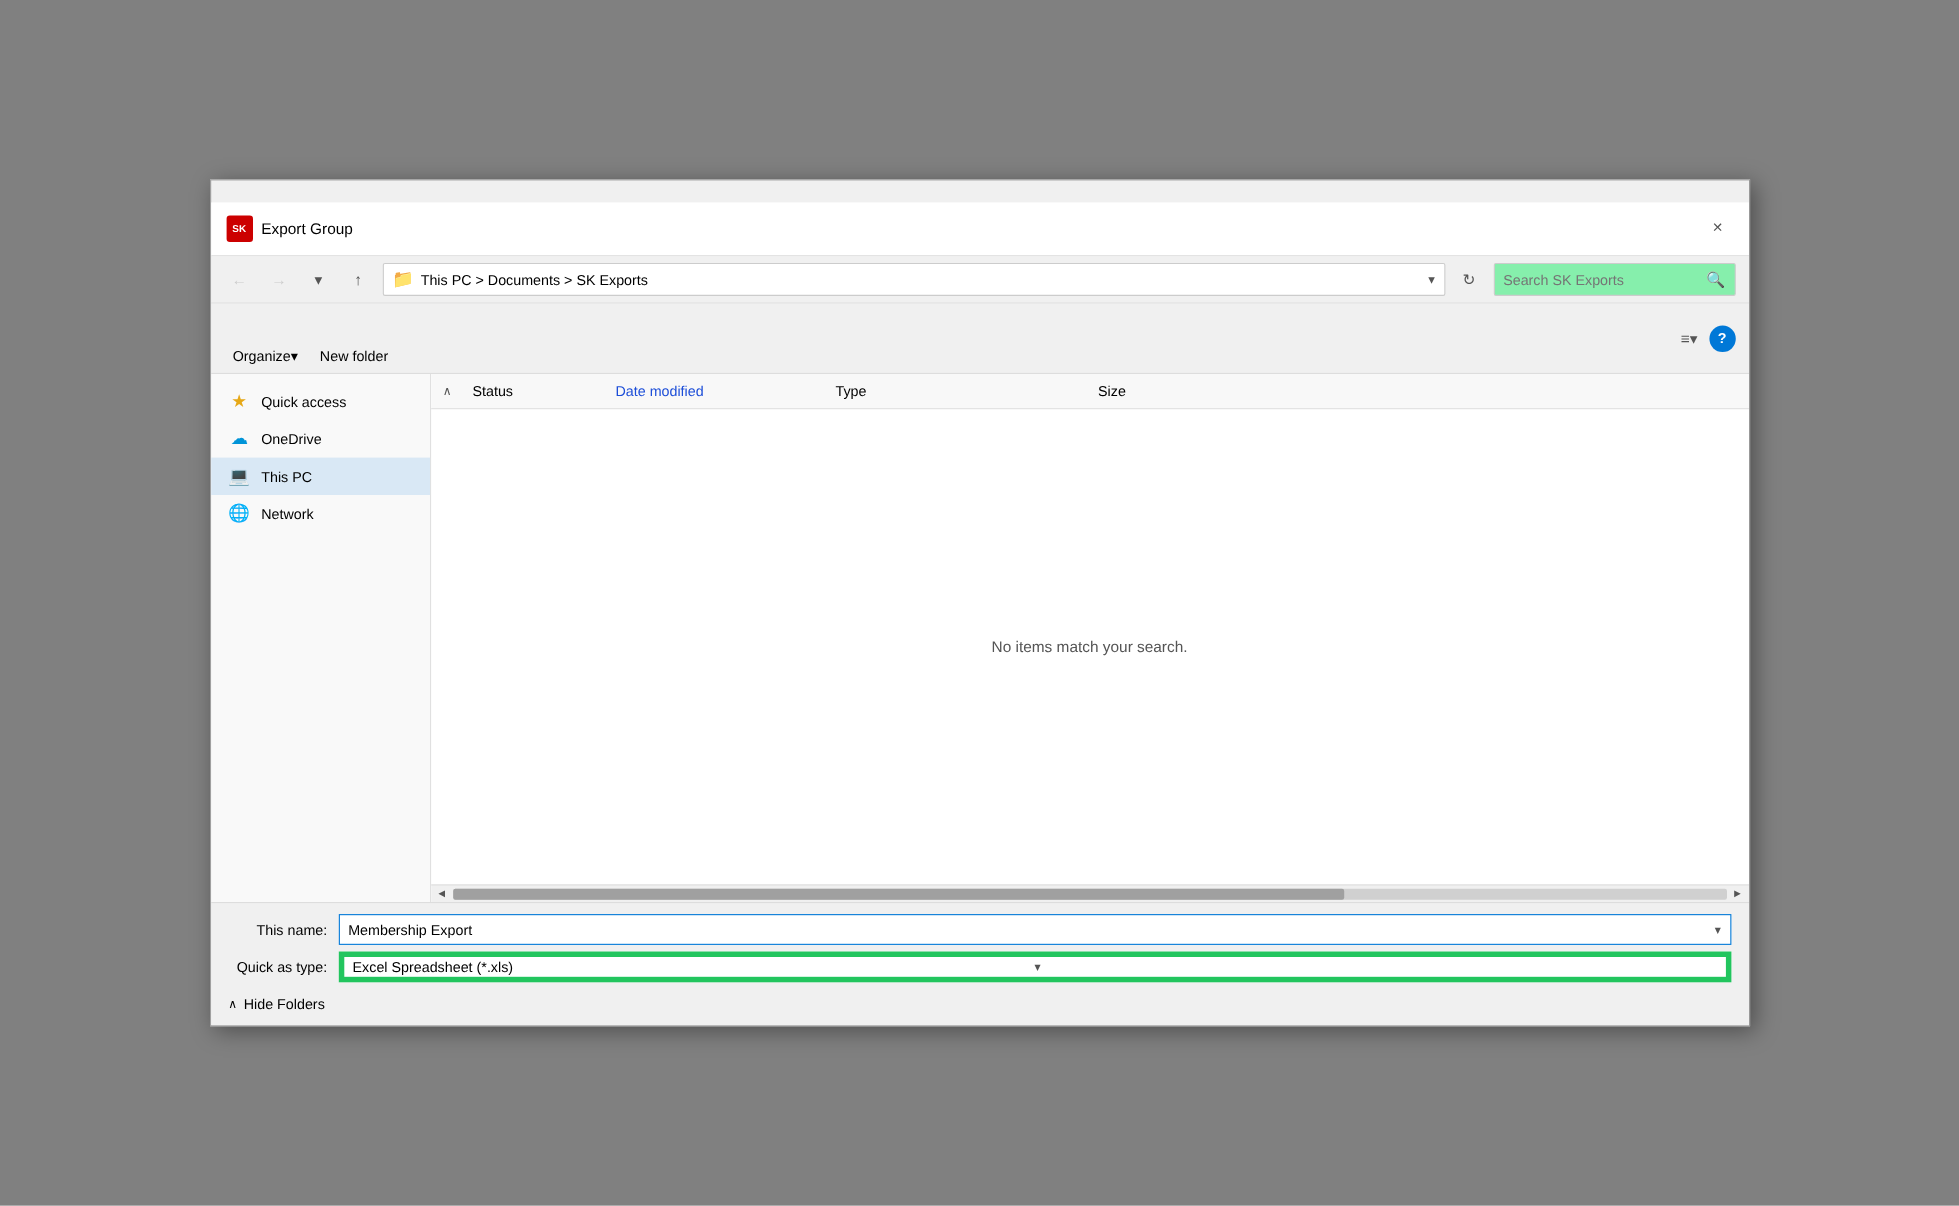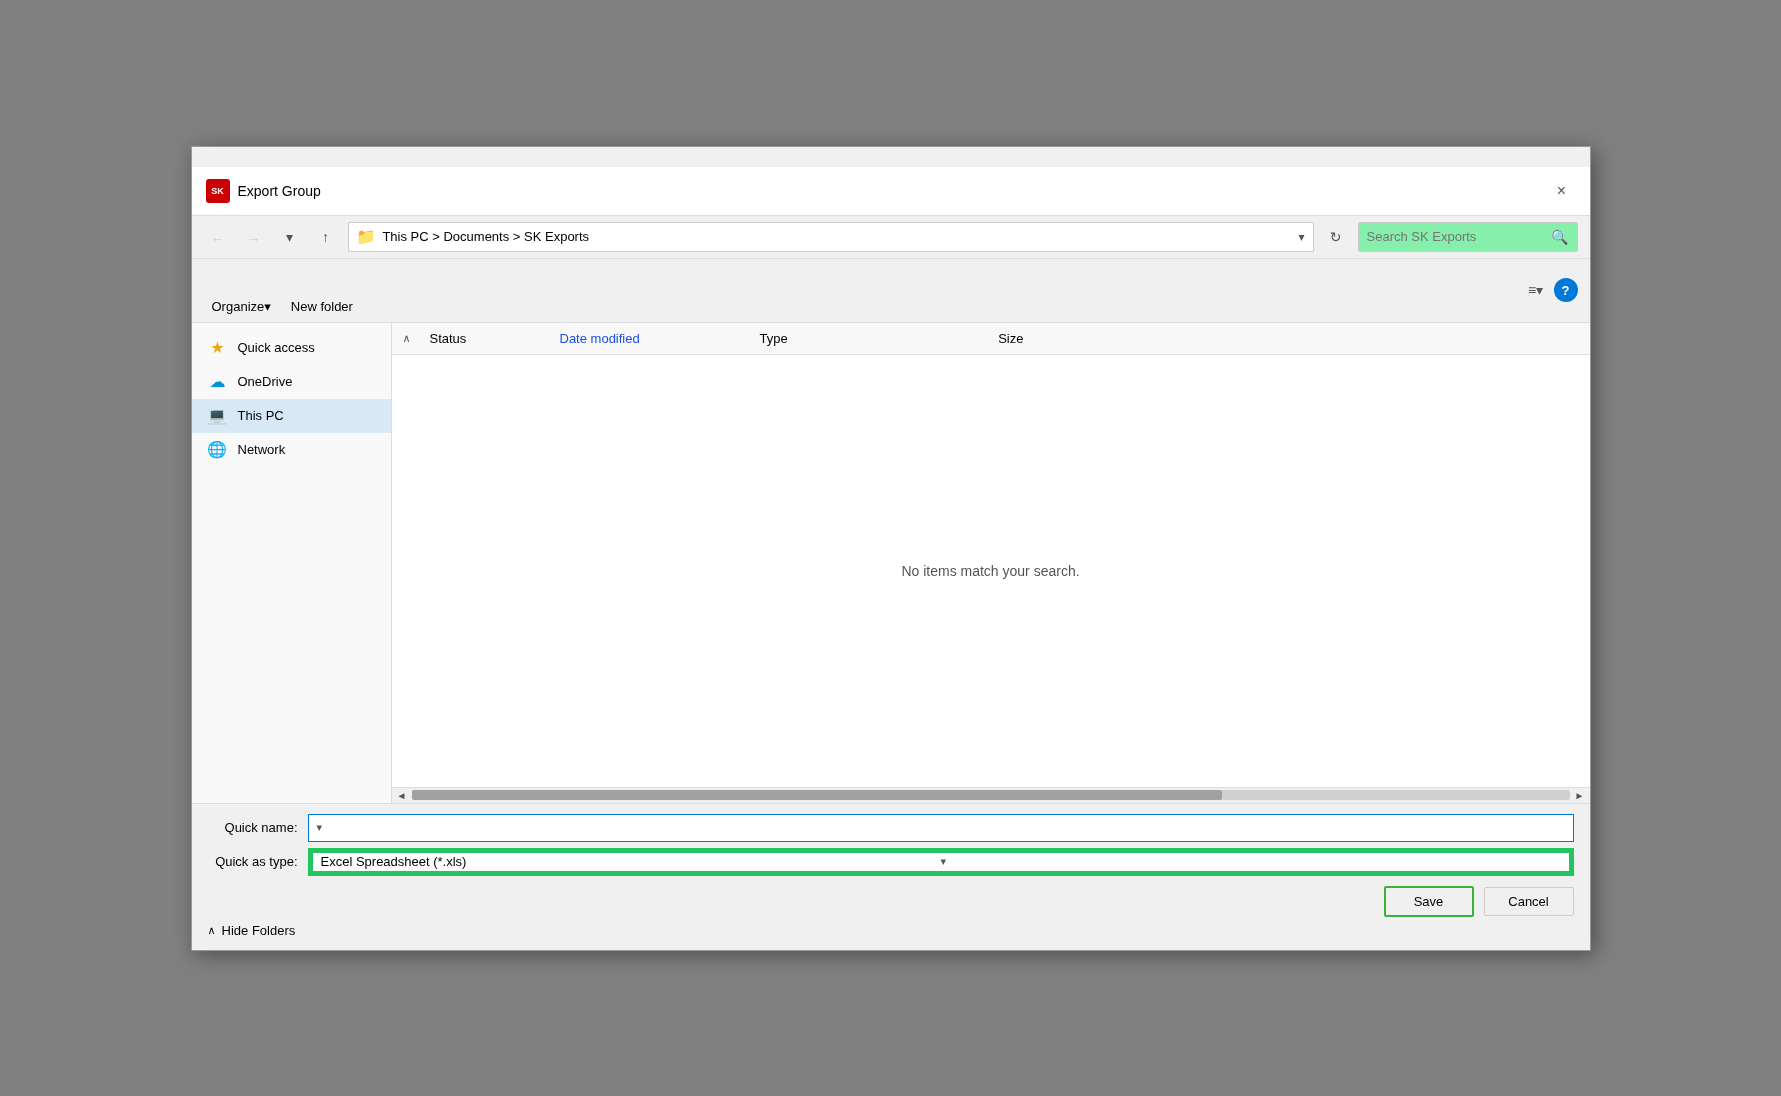--- a/index.html
+++ b/index.html
@@ -474,37 +474,34 @@
           <div class="scroll-thumb"></div>
         </div>
         <div class="scroll-arrow">►</div>
       </div>
     </div>
   </div>
 
   <div class="bottom-area">
 
     <div class="file-name-row">
-      <span class="field-label">Quick name:</span>
+      <span class="field-label">This name:</span>
       <div class="file-name-input" style="display:flex; align-items:center;">
+        <input type="text" style="flex: 1 1 0%; border: none; outline: none; font-size: 13px; padding: 0px;" value="Membership Export">
         <span style="color:#555; font-size:11px;">▾</span>
       </div>
     </div>
 
     <div class="dropdown-row">
       <span class="field-label">Quick as type:</span>
       <div class="dropdown-field">
         <span>Excel Spreadsheet (*.xls)</span>
         <span class="chevron">▾</span>
       </div>
     </div>
 
-    <div class="buttons-row">
-      <button class="btn-save">Save</button>
-      <button class="btn-cancel">Cancel</button>
-    </div>
 
     <div class="hide-folders-row">
       <span class="chevron-up">∧</span>
       <span>Hide Folders</span>
     </div>
   </div>
 </div>
 
 </body></html>

